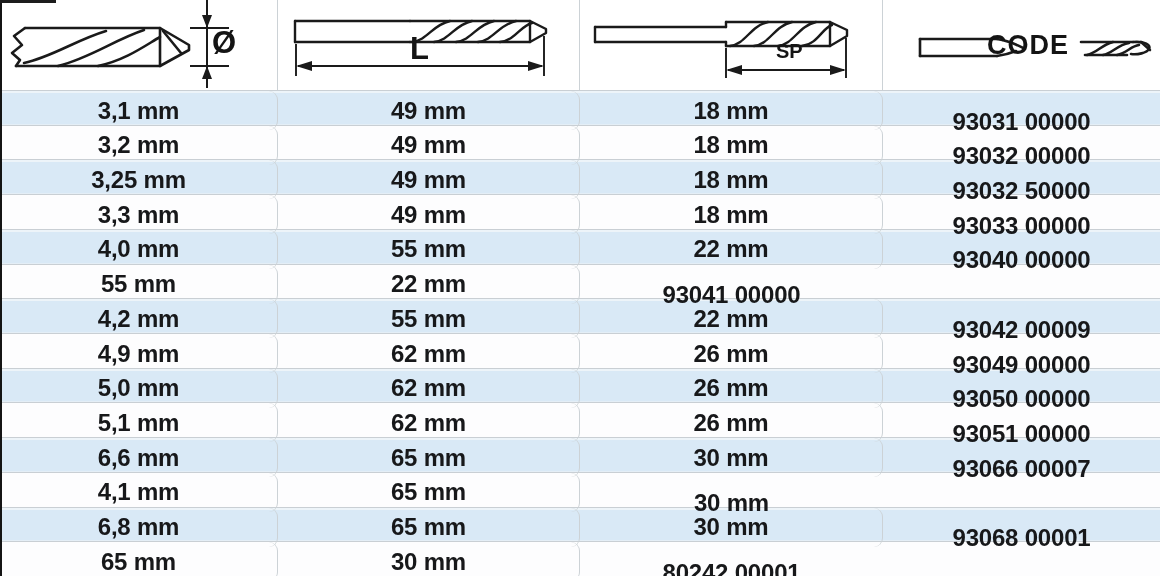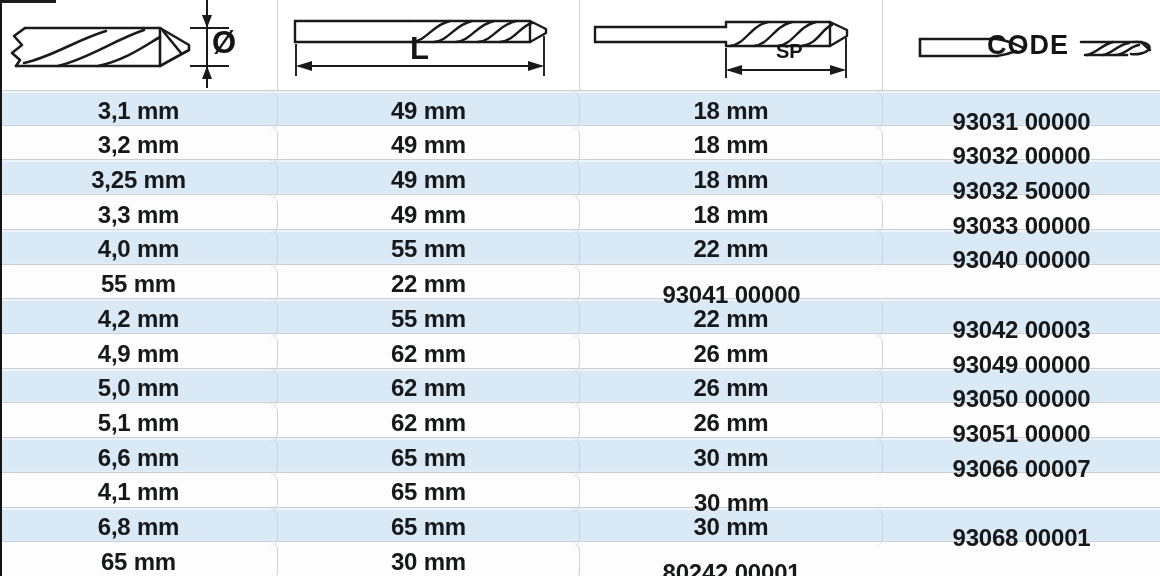--- a/index.html
+++ b/index.html
@@ -209,21 +209,21 @@
     </div>
     <div class="row grid-cols">
       <div class="cell">55 mm</div>
       <div class="cell">22 mm</div>
       <div class="cell">93041 00000</div>
     </div>
     <div class="row grid-cols">
       <div class="cell">4,2 mm</div>
       <div class="cell">55 mm</div>
       <div class="cell">22 mm</div>
-      <div class="cell">93042 00003</div>
+      <div class="cell">93042 00009</div>
     </div>
     <div class="row grid-cols">
       <div class="cell">4,9 mm</div>
       <div class="cell">62 mm</div>
       <div class="cell">26 mm</div>
       <div class="cell">93049 00000</div>
     </div>
     <div class="row grid-cols">
       <div class="cell">5,0 mm</div>
       <div class="cell">62 mm</div>

